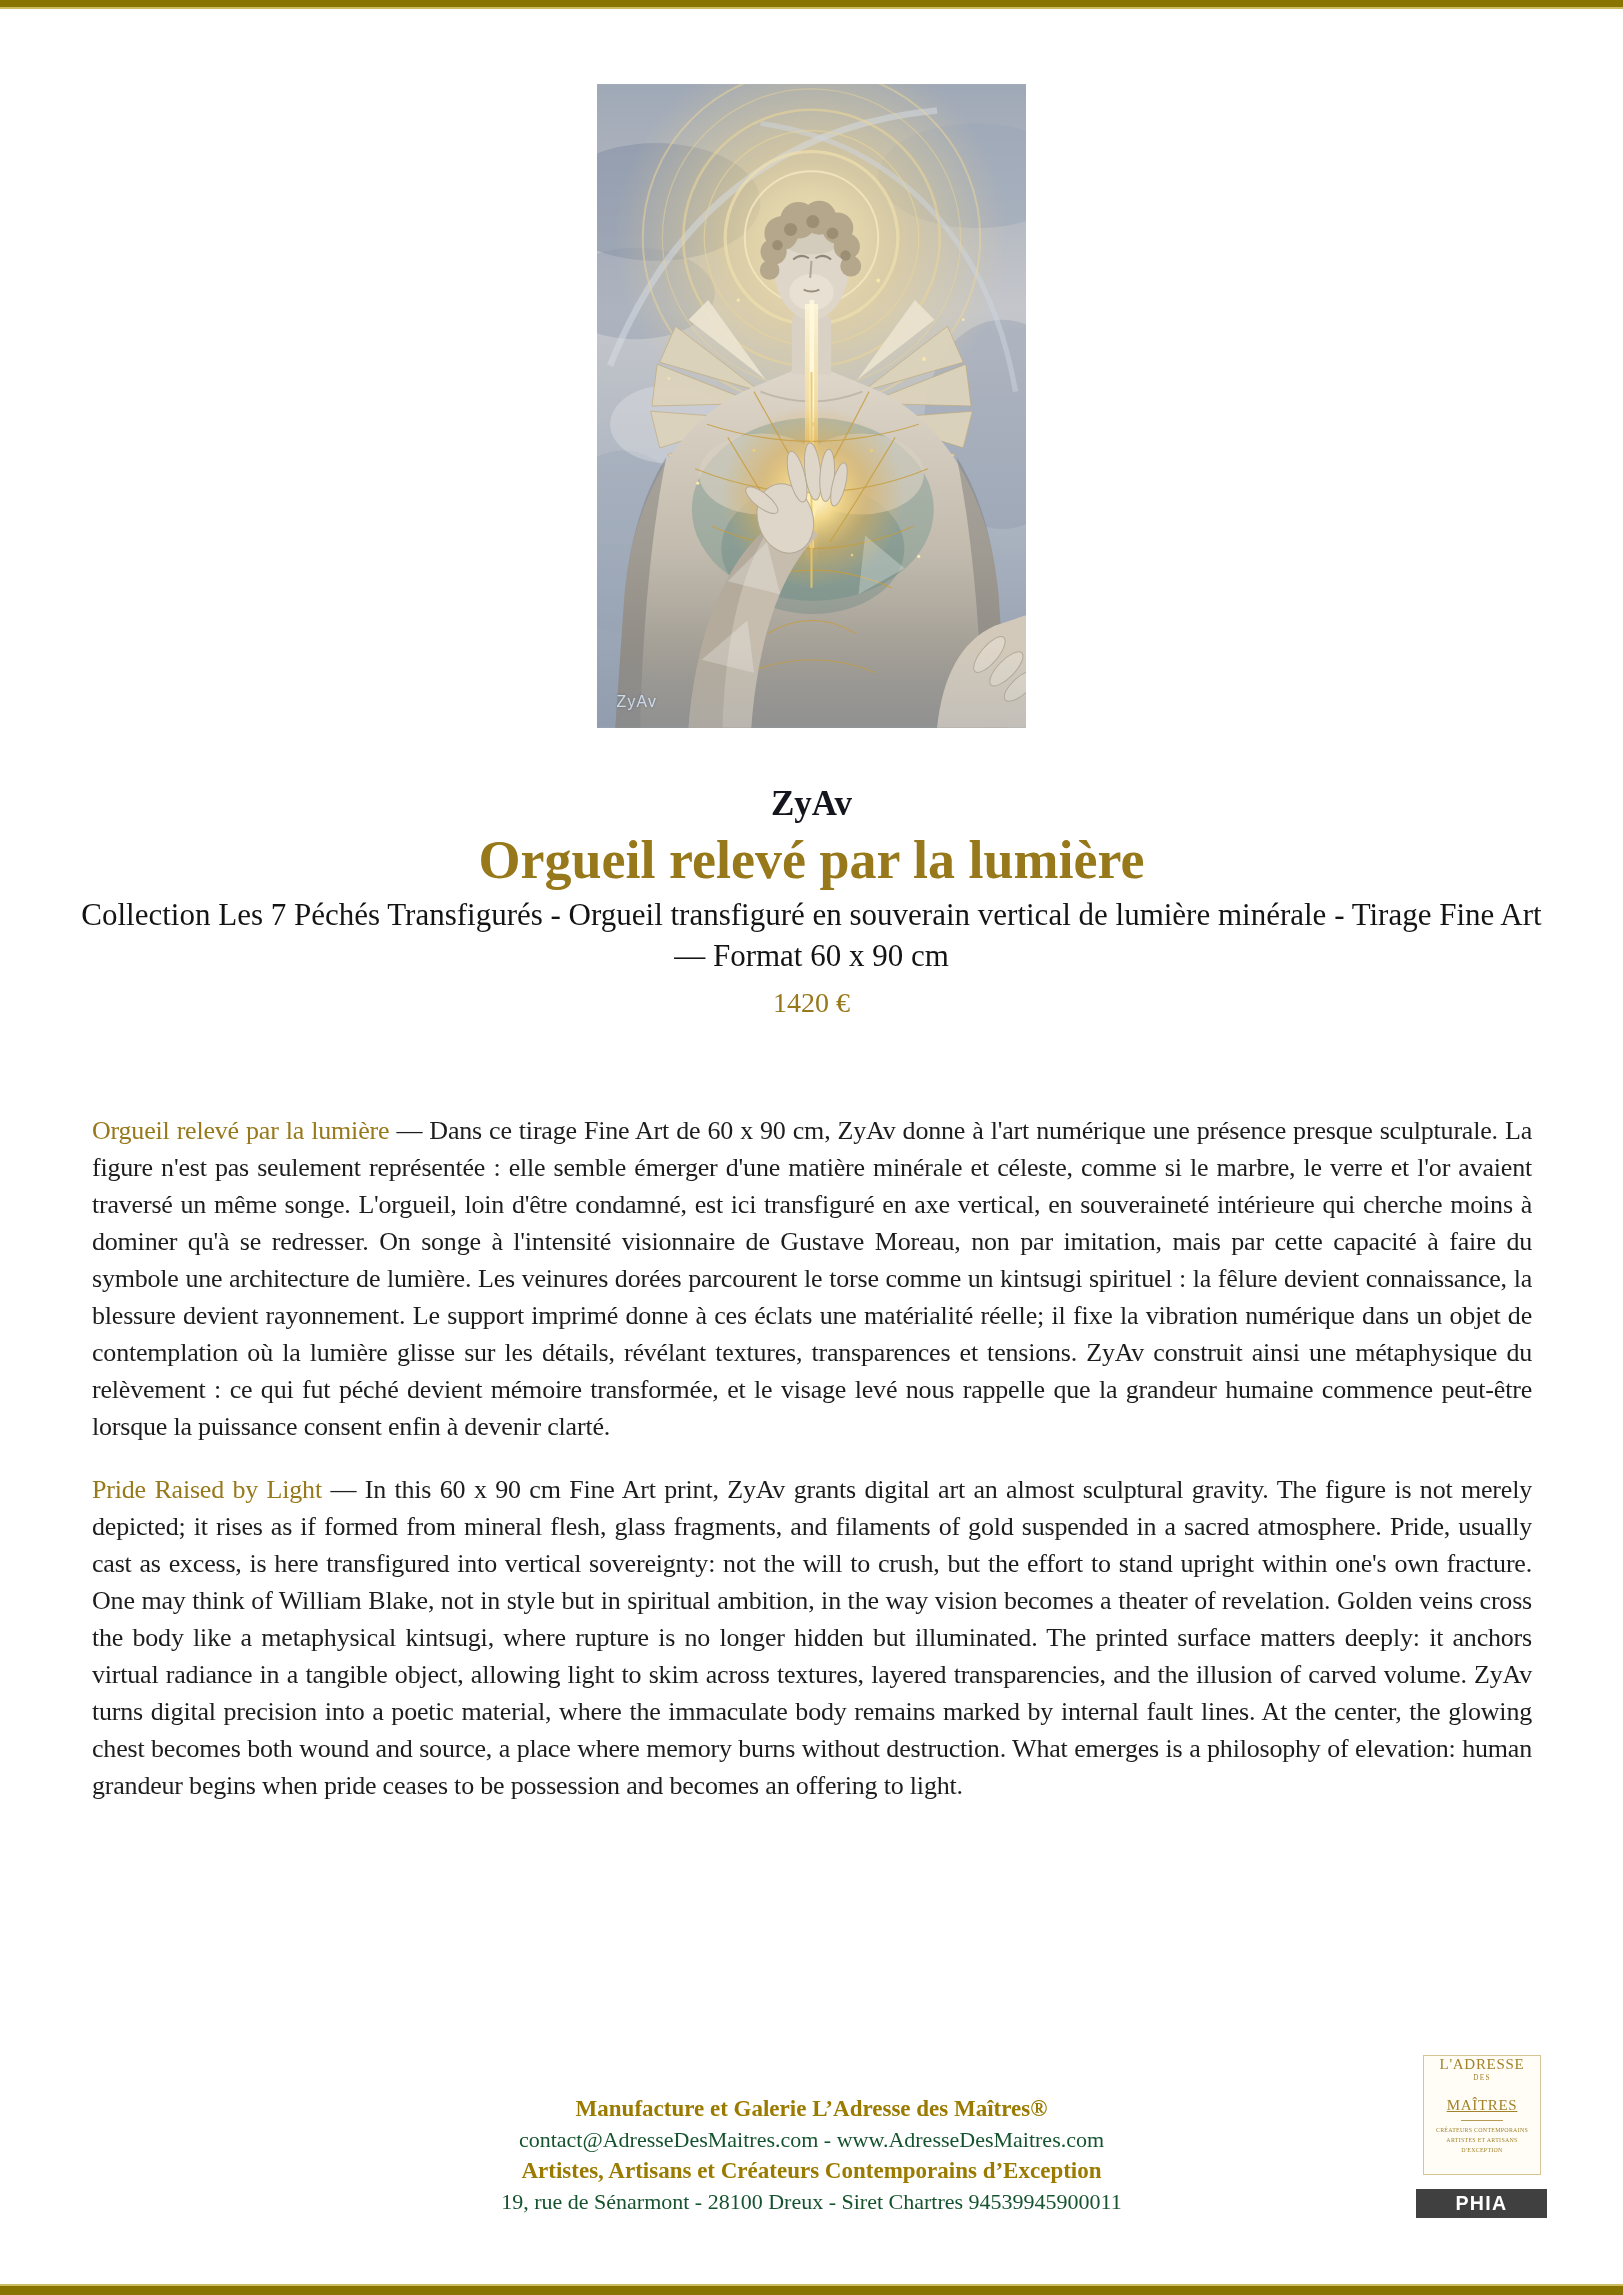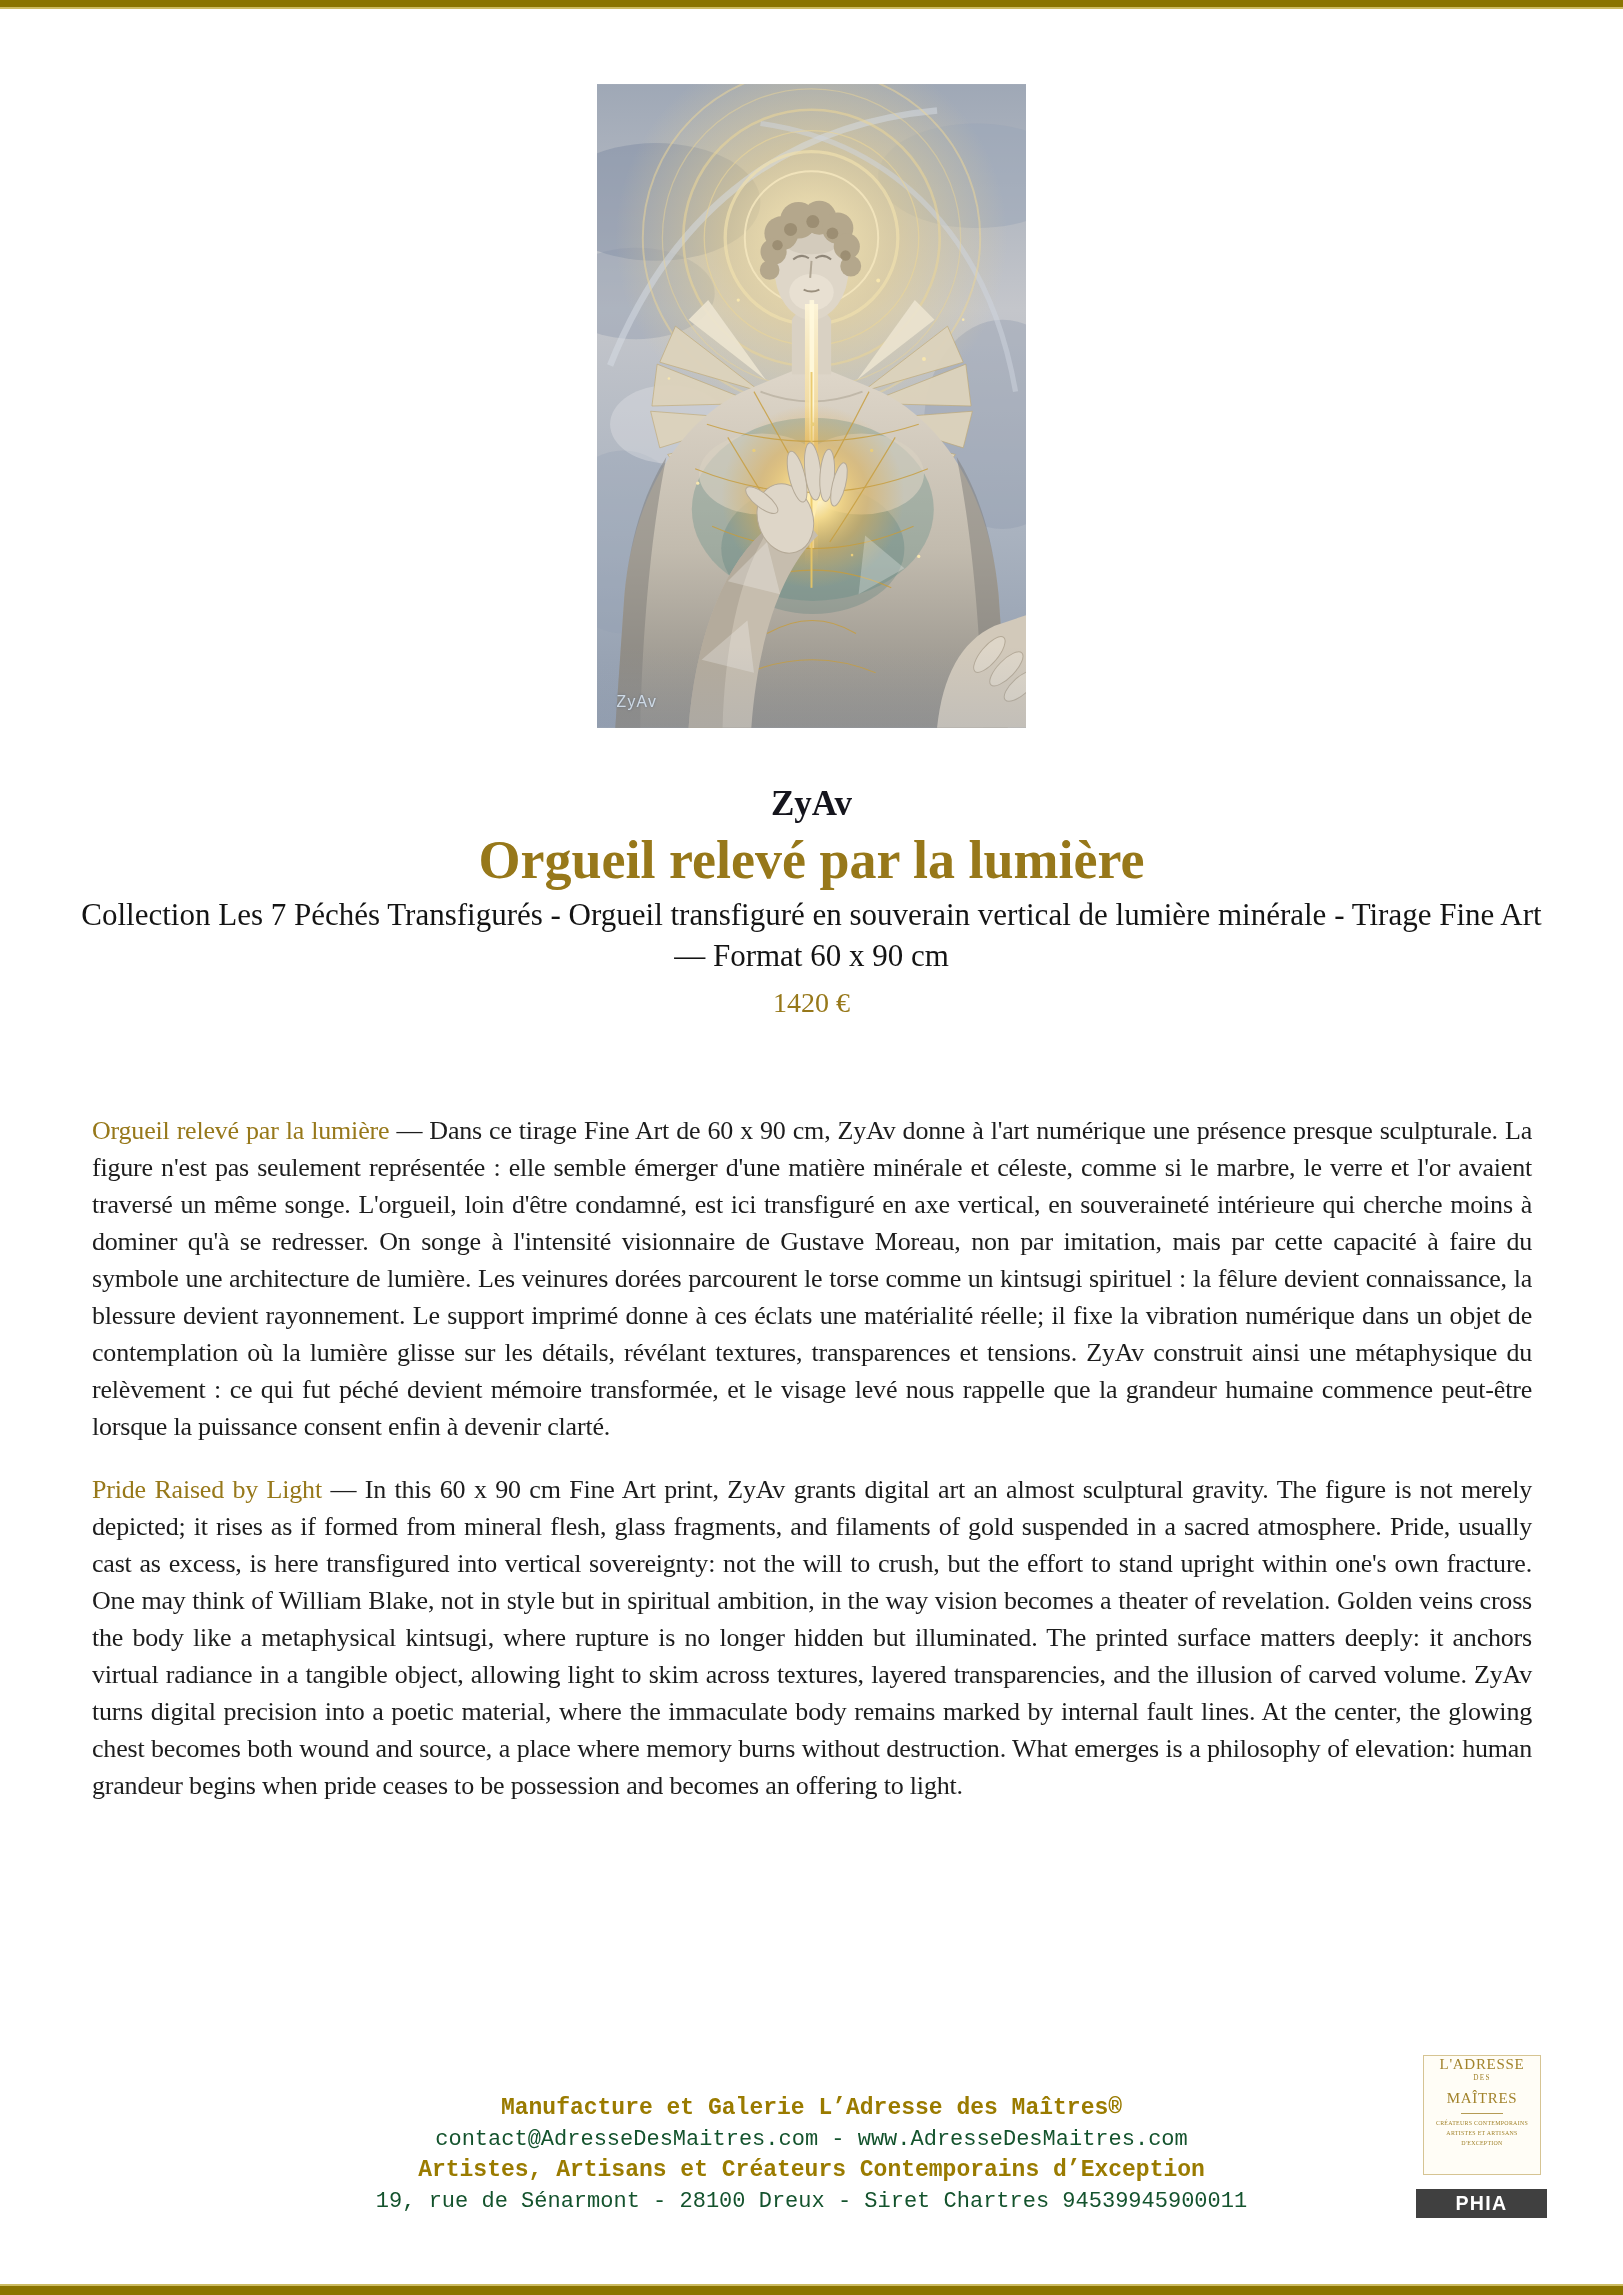--- a/index.html
+++ b/index.html
@@ -43,35 +43,35 @@
   .para{
     margin:0 0 26px 0;
     font-size:26px;line-height:37px;letter-spacing:-0.2px;
     text-align:justify;color:#1d1d1d;
   }
   .para .lead{color:#97781a;}
 
   
   .footer{
     position:absolute;left:0;top:2093px;width:100%;text-align:center;
-    font-family:Liberation Mono, monospace;
+    font-family:Liberation Serif, serif;
   }
   .footer-line{font-size:22px;line-height:31px;color:#14532d;}
   .footer-line.gold{font-size:23px;font-weight:700;color:#9a7b00;}
 
   
   .logo-box{
     position:absolute;left:1423px;top:2055px;width:116px;height:118px;
     border:1.3px solid #d6c493;background:#fffdf6;text-align:center;
     color:#a2832c;box-sizing:content-box;
   }
   .logo-l1,.logo-l3{font-size:15px;line-height:17px;letter-spacing:0.7px;font-weight:400;}
   .logo-l1{margin-top:0;}
   .logo-l2{font-size:7.2px;line-height:9.2px;letter-spacing:1.3px;margin-top:1.3px;}
-  .logo-l3{margin-top:6px;}
+  .logo-l3{margin-top:13px;text-decoration:underline;}
   .logo-divider{width:42px;height:0;border-top:1.3px solid #b59b55;margin:6.5px auto 5.2px auto;}
   .logo-sub{font-size:5.9px;line-height:9.8px;letter-spacing:0.3px;}
 
   .phia-badge{
     position:absolute;left:1416px;top:2189px;width:131px;height:29.4px;
     background:#404040;color:#ffffff;text-align:center;
     font-family:"Liberation Sans","DejaVu Sans",sans-serif;
     font-size:19.6px;line-height:29.4px;font-weight:700;letter-spacing:1.3px;
   }
 </style>

